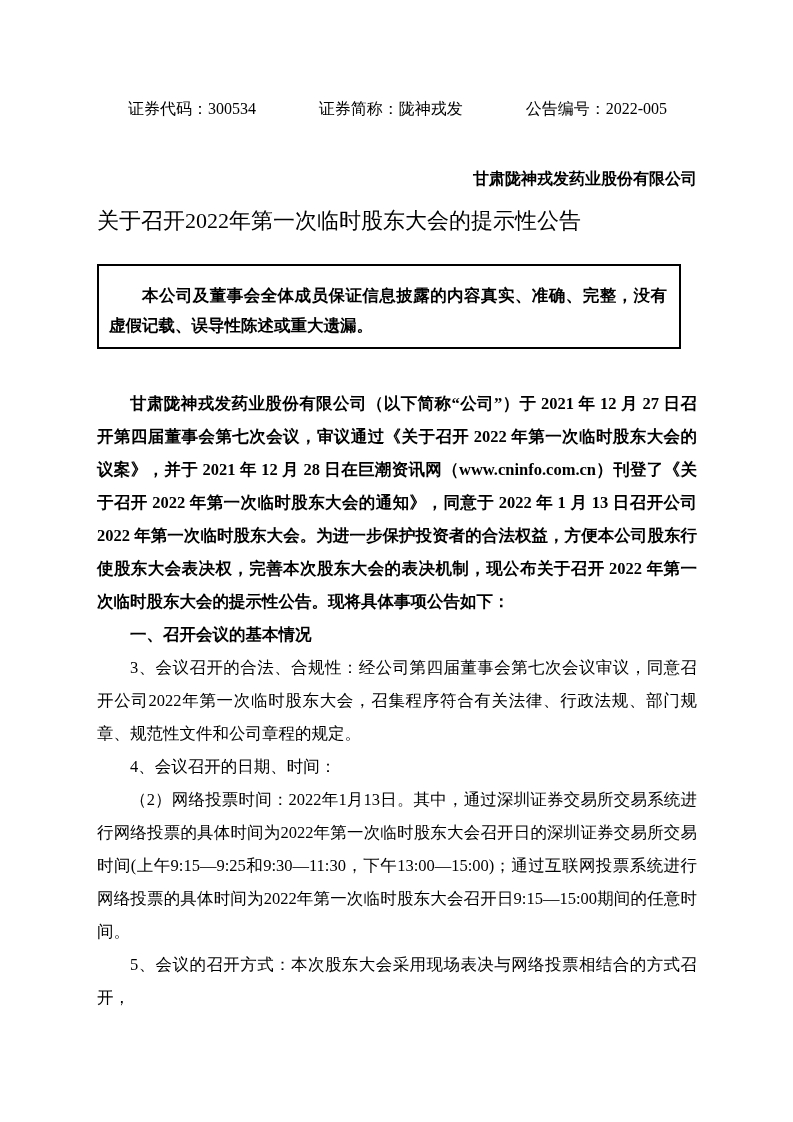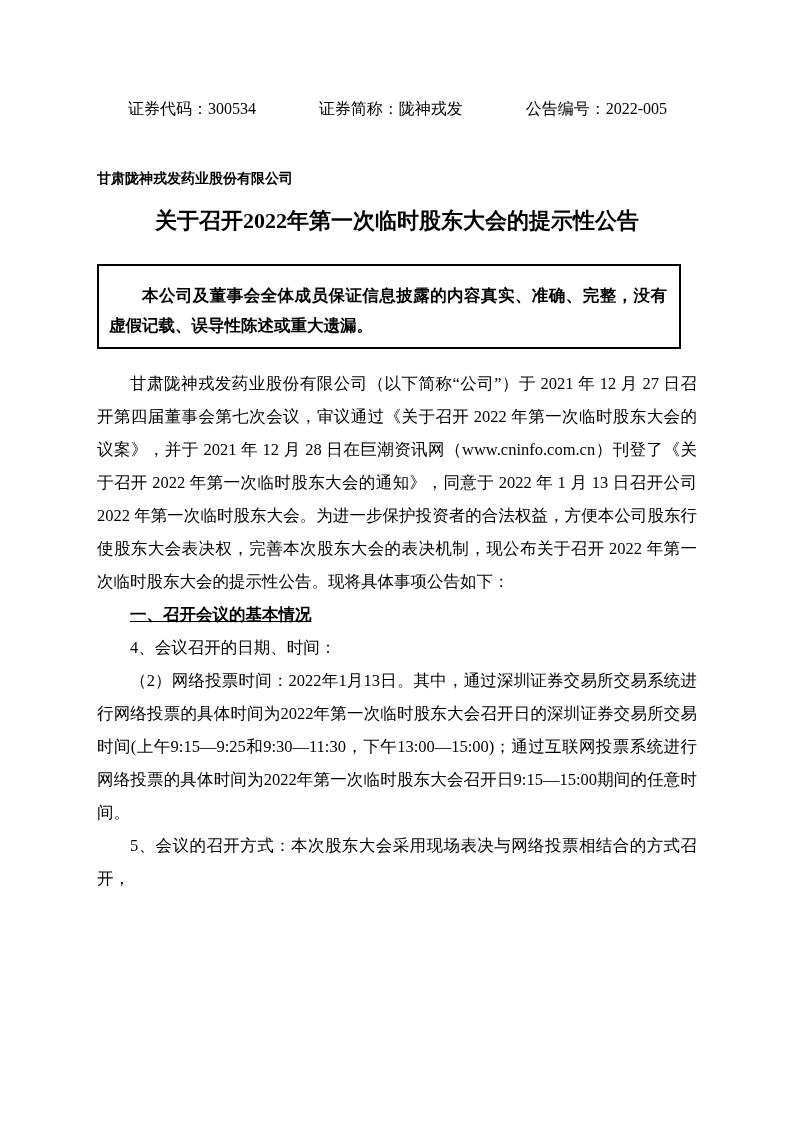--- a/index.html
+++ b/index.html
@@ -23,30 +23,29 @@
     display: flex;
     justify-content: space-between;
     align-items: baseline;
     font-size: 16px;
     line-height: 22px;
     padding: 0 30px 0 31px;
     white-space: nowrap;
   }
   .title-company {
     margin: 44px 0 0 0;
-    text-align: left;
-    font-size: 14px;
+    text-align: right;
+    font-size: 16px;
     font-weight: bold;
     line-height: 30px;
   }
   .title-announcement {
     margin: 12px 0 12px 0;
-    text-align: center;
     font-size: 22px;
-    font-weight: bold;
+    font-weight: normal;
     line-height: 30px;
   }
   .statement-box {
     margin-top: 28px;
     margin-right: 16px;
     border: 2px solid #000000;
     padding: 15px 12px 6px 10px;
   }
   .statement-box p {
     margin: 0;
@@ -58,30 +57,30 @@
   }
   .body-text {
     margin: 0;
     font-size: 16.5px;
     line-height: 33px;
     text-indent: 2em;
     text-align: justify;
     text-justify: inter-ideograph;
   }
   .intro {
-    margin-top: 18px;
+    margin-top: 38px;
+    font-weight: bold;
   }
   .section-heading {
     margin: 0;
     font-size: 16.5px;
     font-weight: bold;
     line-height: 33px;
     text-indent: 2em;
     text-align: left;
-    text-decoration: underline;
   }
 </style>
 </head>
 <body>
 
 <div class="page">
 
   <div class="doc-header">
     <span>证券代码：300534</span>
     <span>证券简称：陇神戎发</span>
@@ -93,17 +92,18 @@
   <h2 class="title-announcement">关于召开2022年第一次临时股东大会的提示性公告</h2>
 
   <div class="statement-box">
     <p>本公司及董事会全体成员保证信息披露的内容真实、准确、完整，没有虚假记载、误导性陈述或重大遗漏。</p>
   </div>
 
   <p class="body-text intro">甘肃陇神戎发药业股份有限公司（以下简称“公司”）于 2021 年 12 月 27 日召开第四届董事会第七次会议，审议通过《关于召开 2022 年第一次临时股东大会的议案》，并于 2021 年 12 月 28 日在巨潮资讯网（www.cninfo.com.cn）刊登了《关于召开 2022 年第一次临时股东大会的通知》，同意于 2022 年 1 月 13 日召开公司 2022 年第一次临时股东大会。为进一步保护投资者的合法权益，方便本公司股东行使股东大会表决权，完善本次股东大会的表决机制，现公布关于召开 2022 年第一次临时股东大会的提示性公告。现将具体事项公告如下：</p>
 
   <h3 class="section-heading">一、召开会议的基本情况</h3>
 
+  <p class="body-text">3、会议召开的合法、合规性：经公司第四届董事会第七次会议审议，同意召开公司2022年第一次临时股东大会，召集程序符合有关法律、行政法规、部门规章、规范性文件和公司章程的规定。</p>
   <p class="body-text">4、会议召开的日期、时间：</p>
   <p class="body-text">（2）网络投票时间：2022年1月13日。其中，通过深圳证券交易所交易系统进行网络投票的具体时间为2022年第一次临时股东大会召开日的深圳证券交易所交易时间(上午9:15—9:25和9:30—11:30，下午13:00—15:00)；通过互联网投票系统进行网络投票的具体时间为2022年第一次临时股东大会召开日9:15—15:00期间的任意时间。</p>
   <p class="body-text">5、会议的召开方式：本次股东大会采用现场表决与网络投票相结合的方式召开，</p>
 
 </div>
 
 </body></html>

